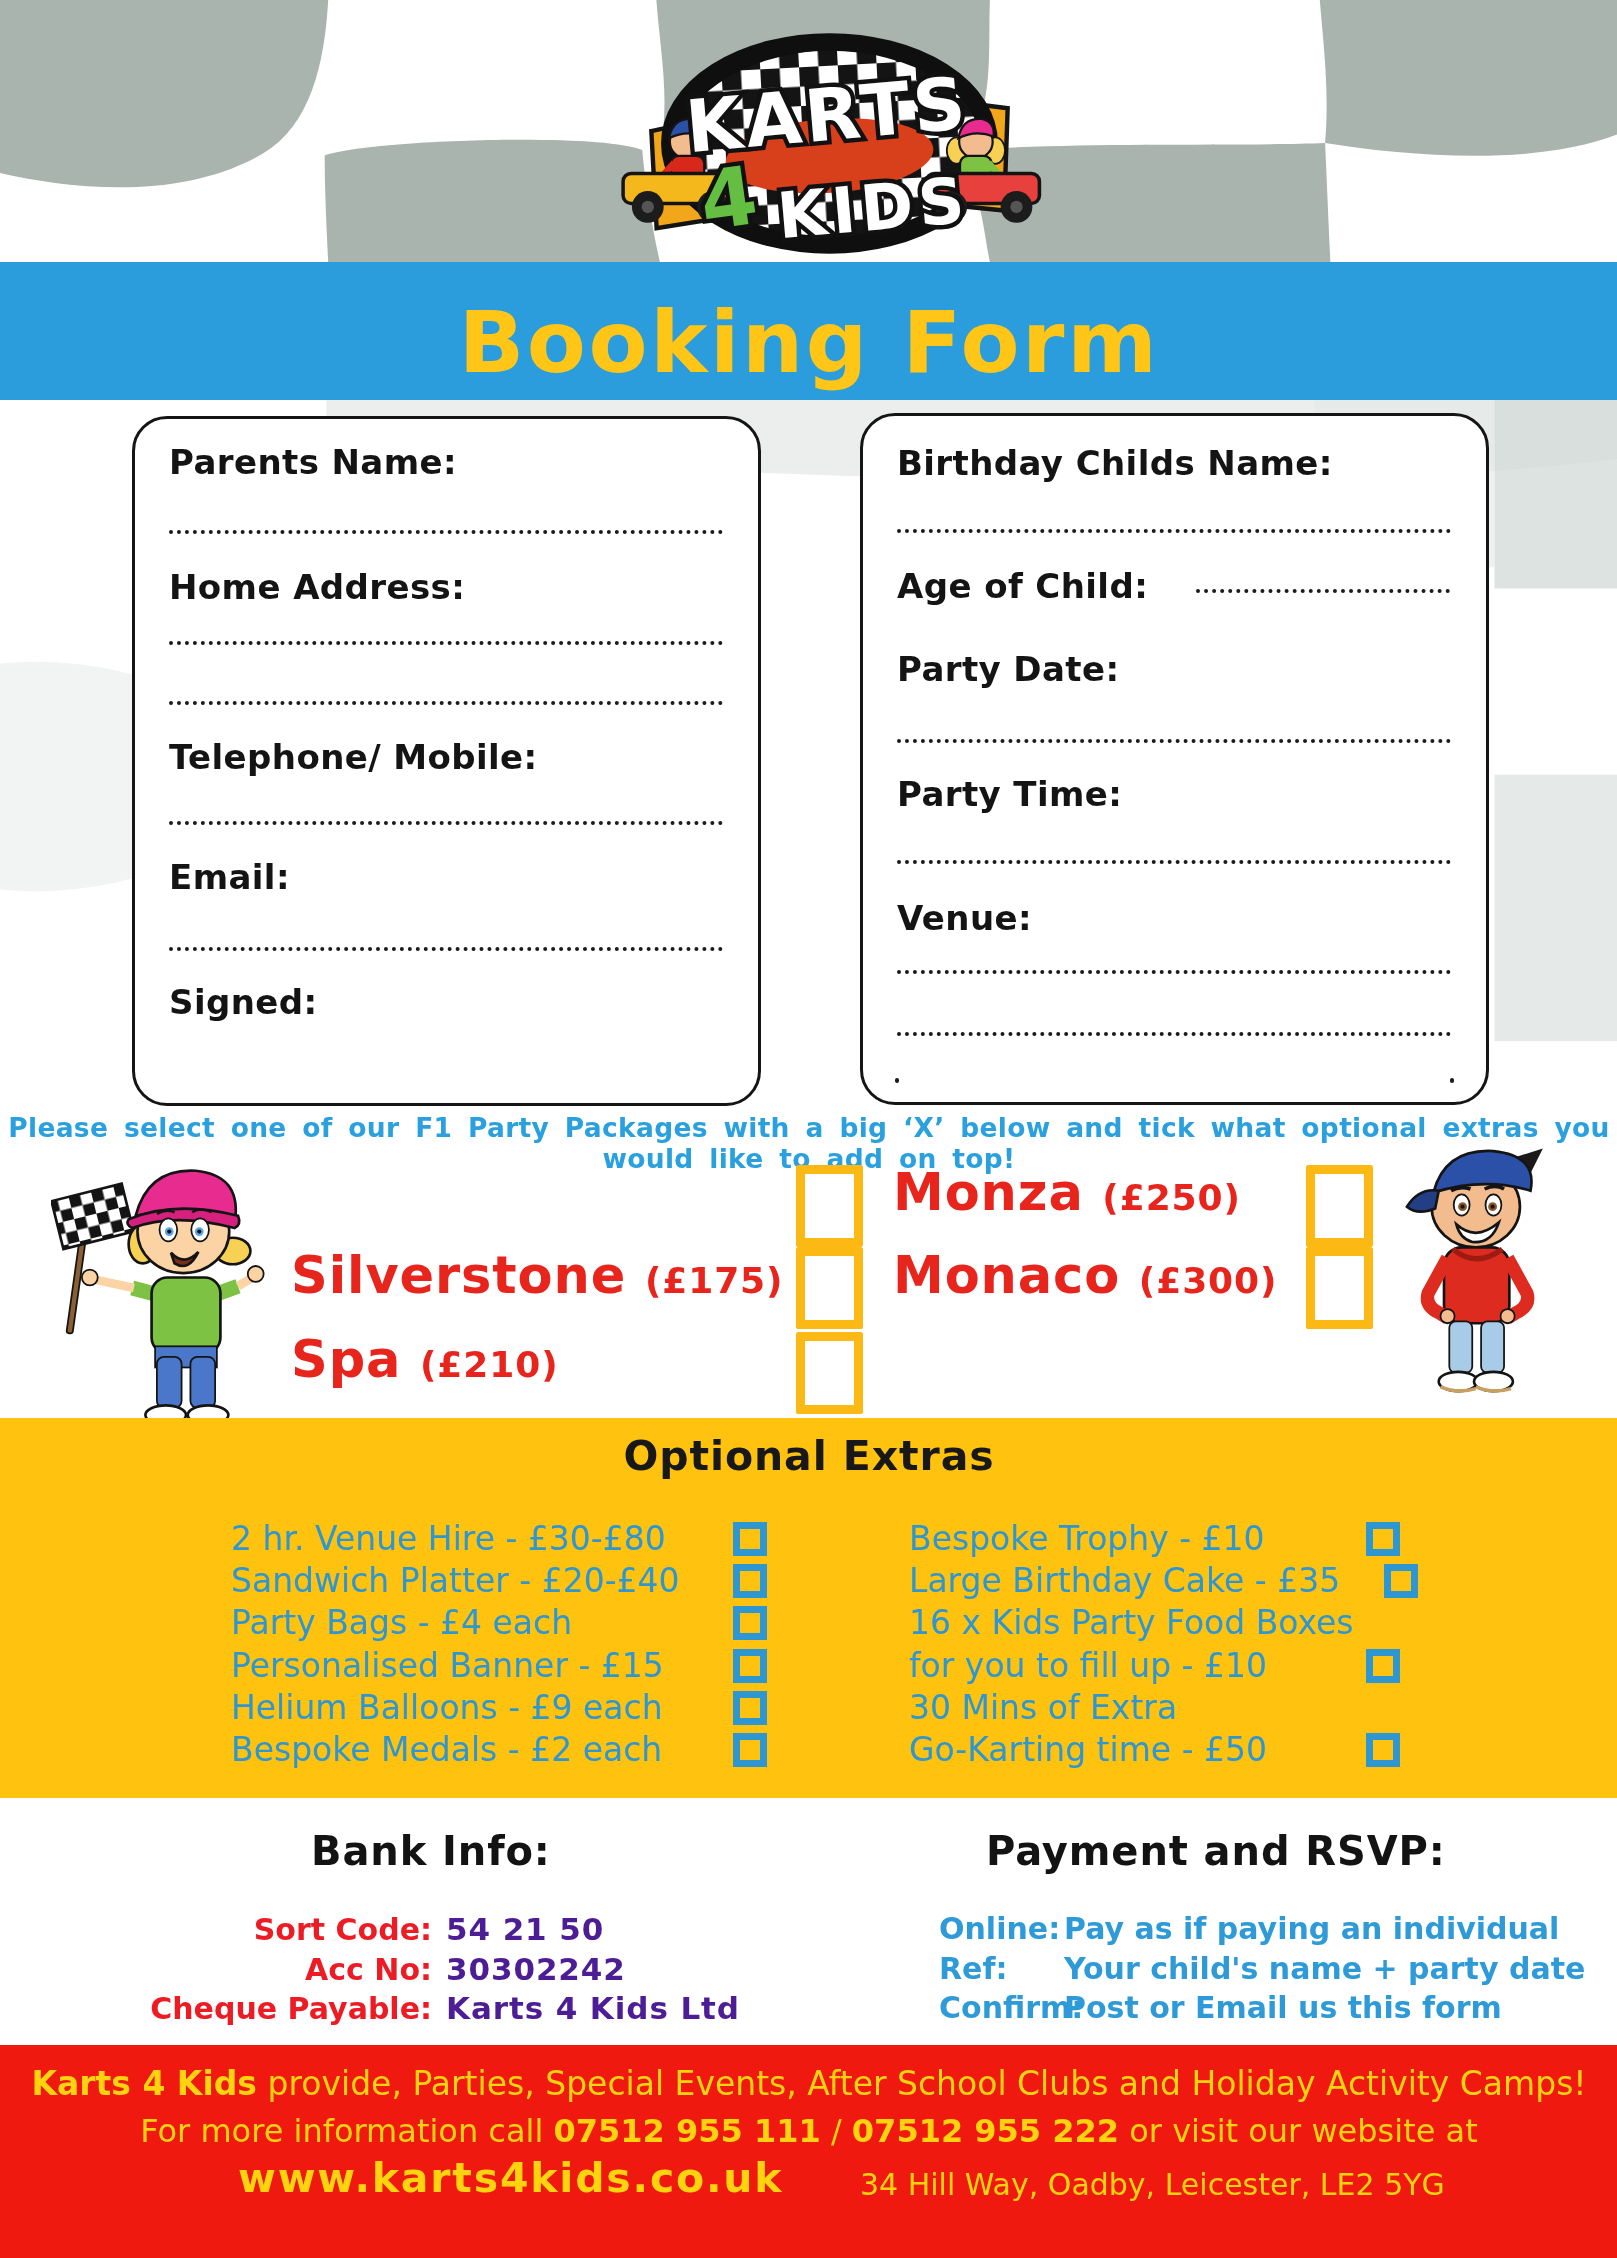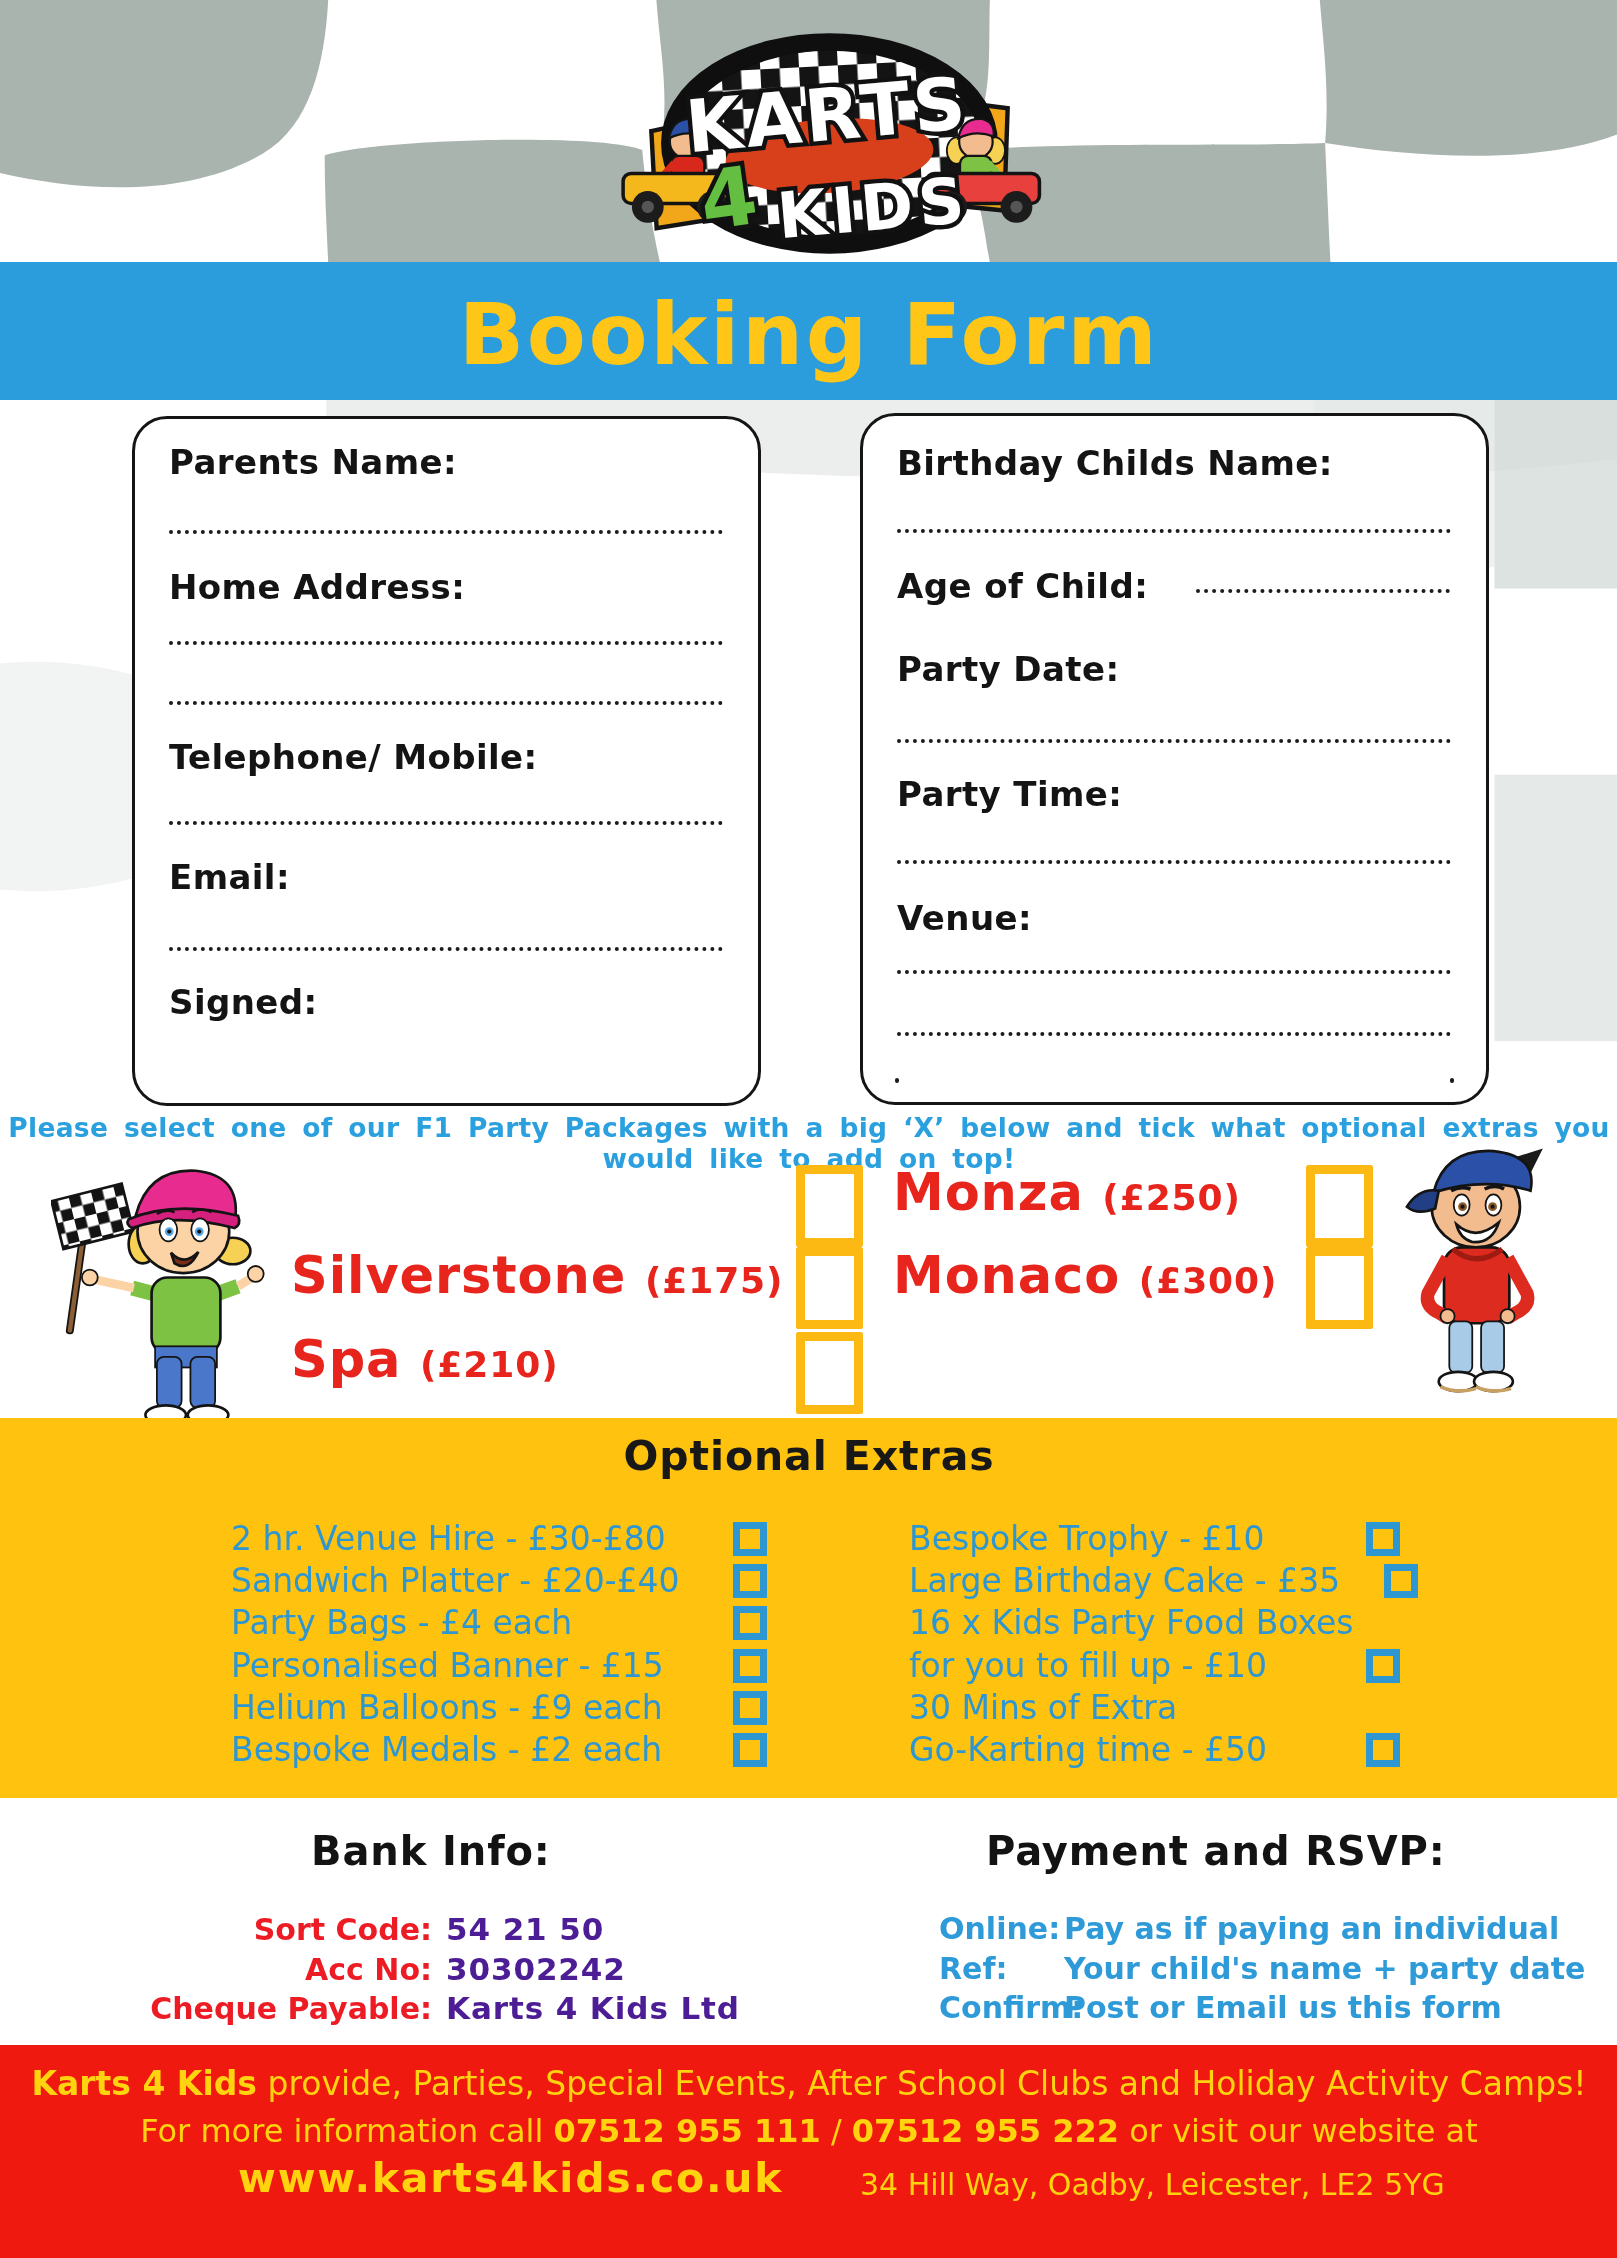--- a/index.html
+++ b/index.html
@@ -9,21 +9,21 @@
     margin:0 auto;
   }
   .bg-svg{position:absolute;top:0;left:0;z-index:0;}
   .logo-svg{position:absolute;left:609px;top:26.5px;width:441px;height:240px;z-index:3;}
 
   .banner{
     position:absolute;left:0;top:262px;width:100%;height:138px;background:#2B9CDC;z-index:1;
     text-align:center;
   }
   .banner h1{
-    margin:6px;line-height:132px;font-size:86px;font-weight:800;color:#FFC517;letter-spacing:2.6px;
+    margin:14px;line-height:132px;font-size:86px;font-weight:800;color:#FFC517;letter-spacing:2.6px;
   }
 
   .formbox{
     position:absolute;background:#fff;border:3.5px solid #151515;border-radius:35px;z-index:2;
   }
   .box-left{left:132px;top:416px;width:623px;height:684px;}
   .box-right{left:860px;top:413px;width:623px;height:686px;}
   .flabel{
     position:absolute;left:34px;font-size:34px;font-weight:700;color:#141414;letter-spacing:0.4px;
   }

